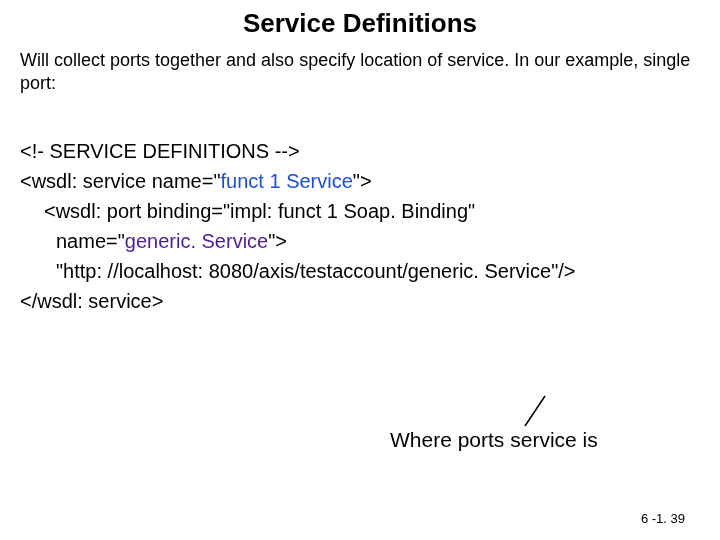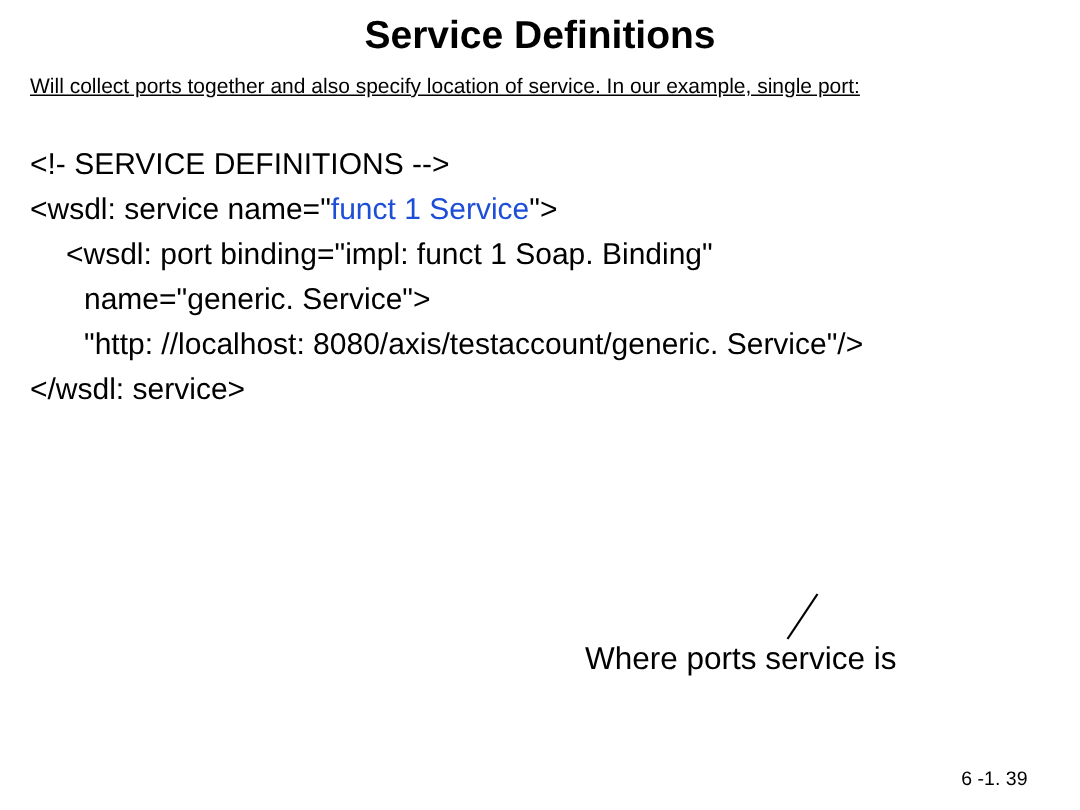--- a/index.html
+++ b/index.html
@@ -12,34 +12,33 @@
     position: relative;
     padding: 8px 20px 0 20px;
   }
   .title {
     text-align: center;
     font-weight: bold;
     font-size: 26px;
     margin-bottom: 10px;
   }
   .intro {
-    font-size: 14px;
+    font-size: 18px;
     line-height: 1.25;
-    margin-bottom: 28px;
-    text-decoration: underline;
+    margin-bottom: 42px;
   }
   .code {
     font-size: 20px;
     line-height: 1.5;
   }
   .code p { white-space: pre; }
   .ind1 { padding-left: 24px; }
   .ind2 { padding-left: 36px; }
   .funct1 { color: #1d4ed8; }
-  .generic { color: #000000; }
+  .generic { color: #4c1d95; }
   .annotation {
     position: absolute;
     left: 390px;
     top: 428px;
     font-size: 21px;
   }
   .arrow {
     position: absolute;
     left: 515px;
     top: 392px;

